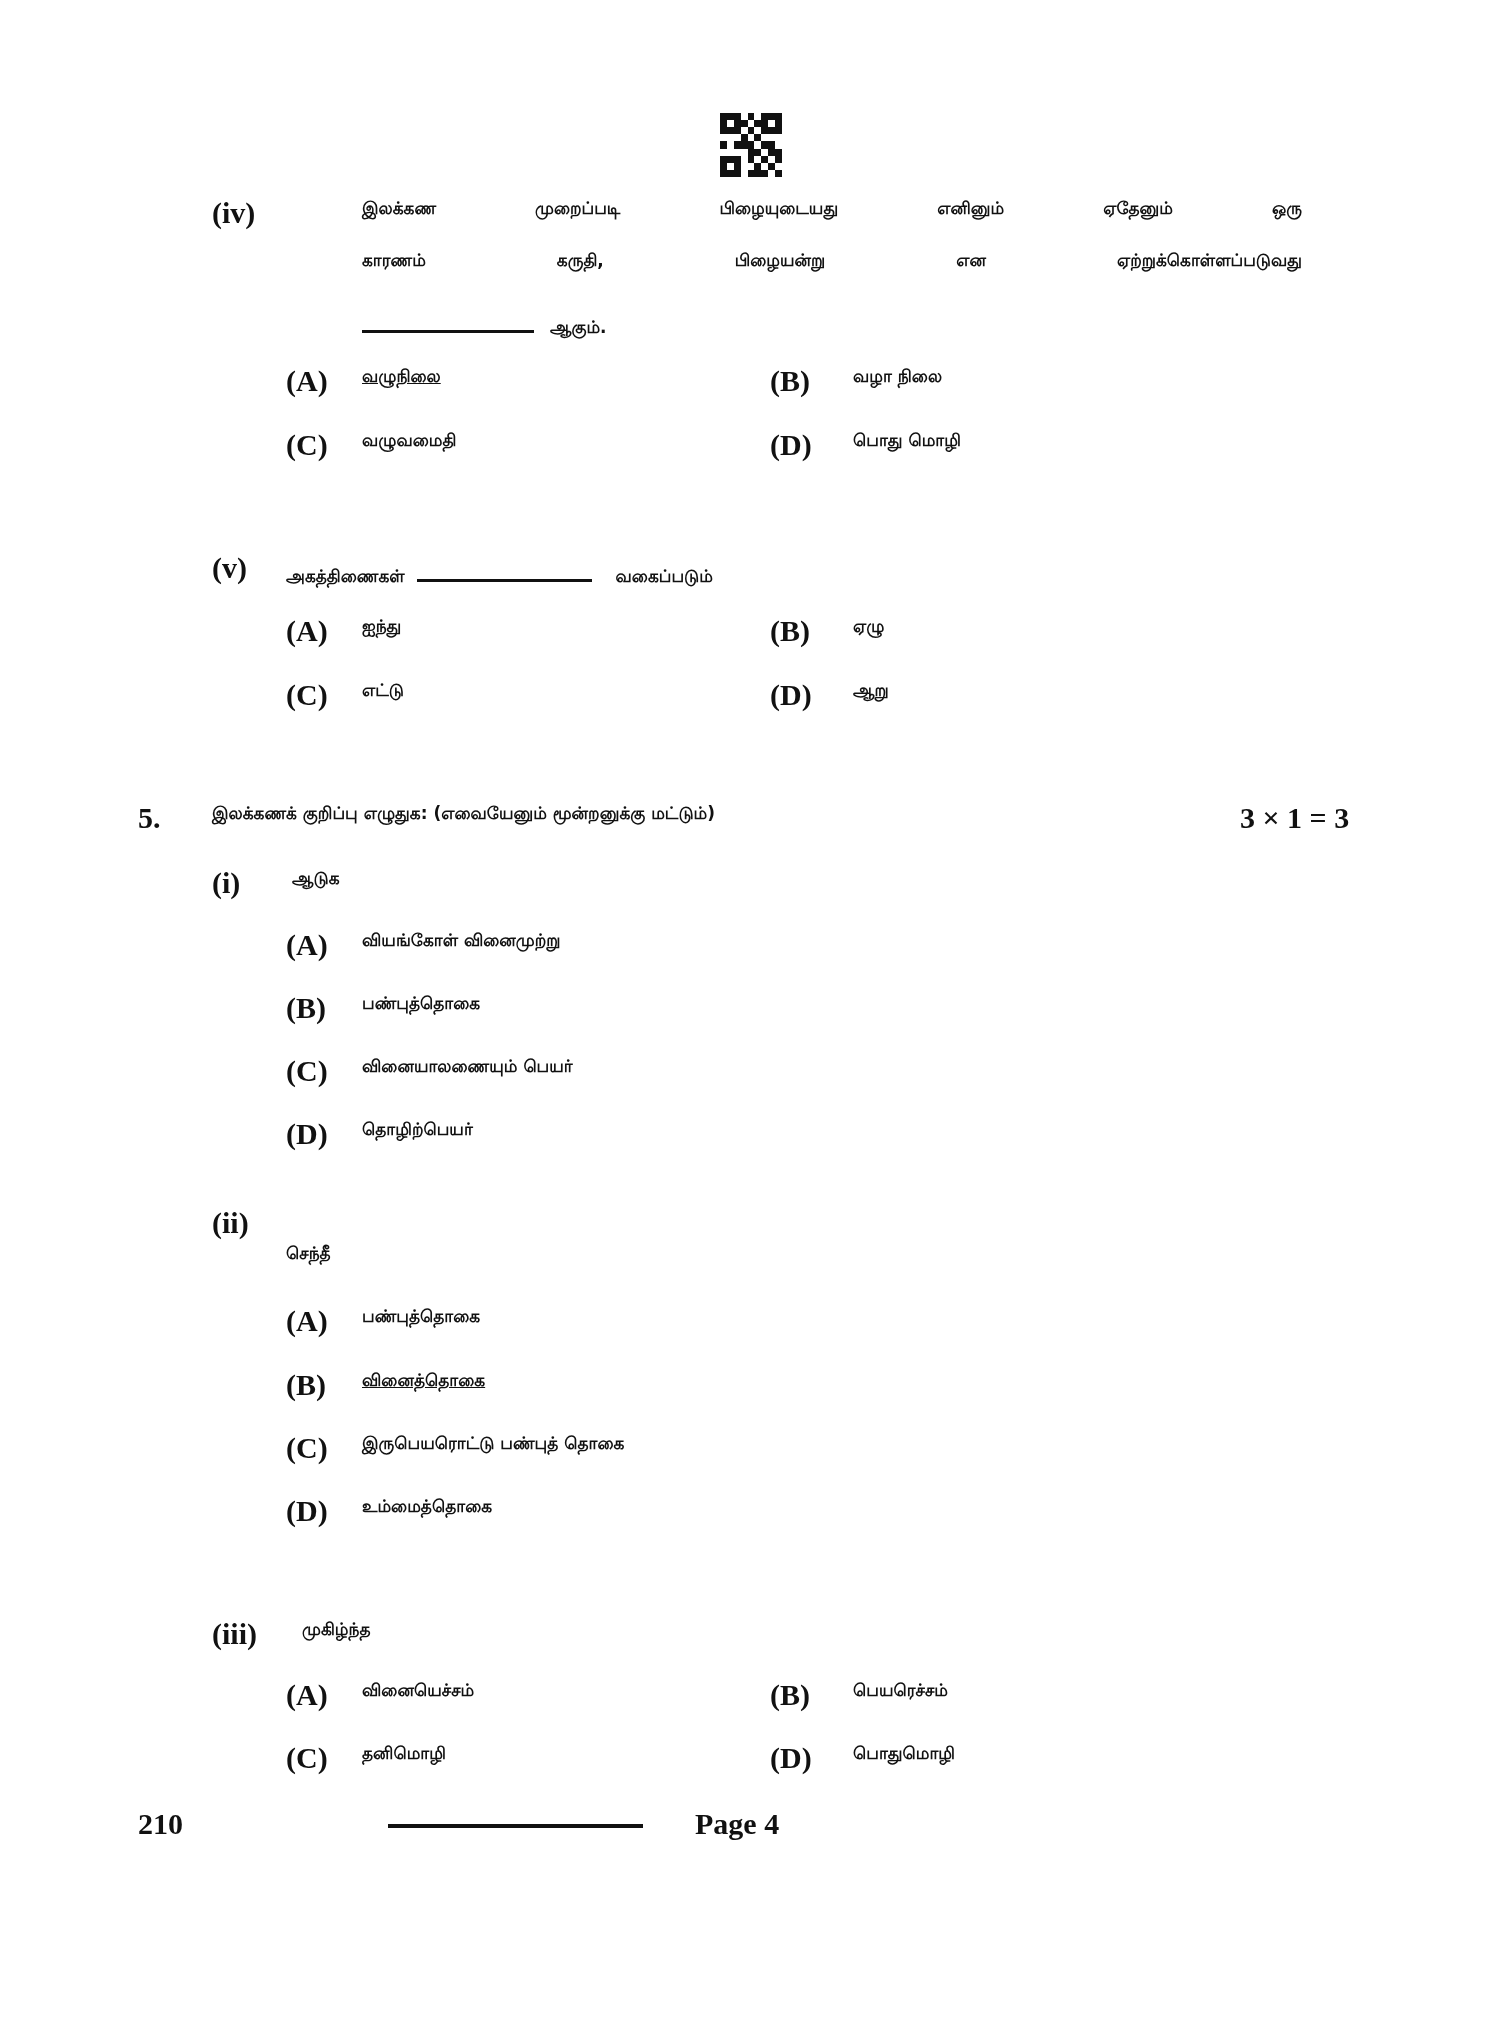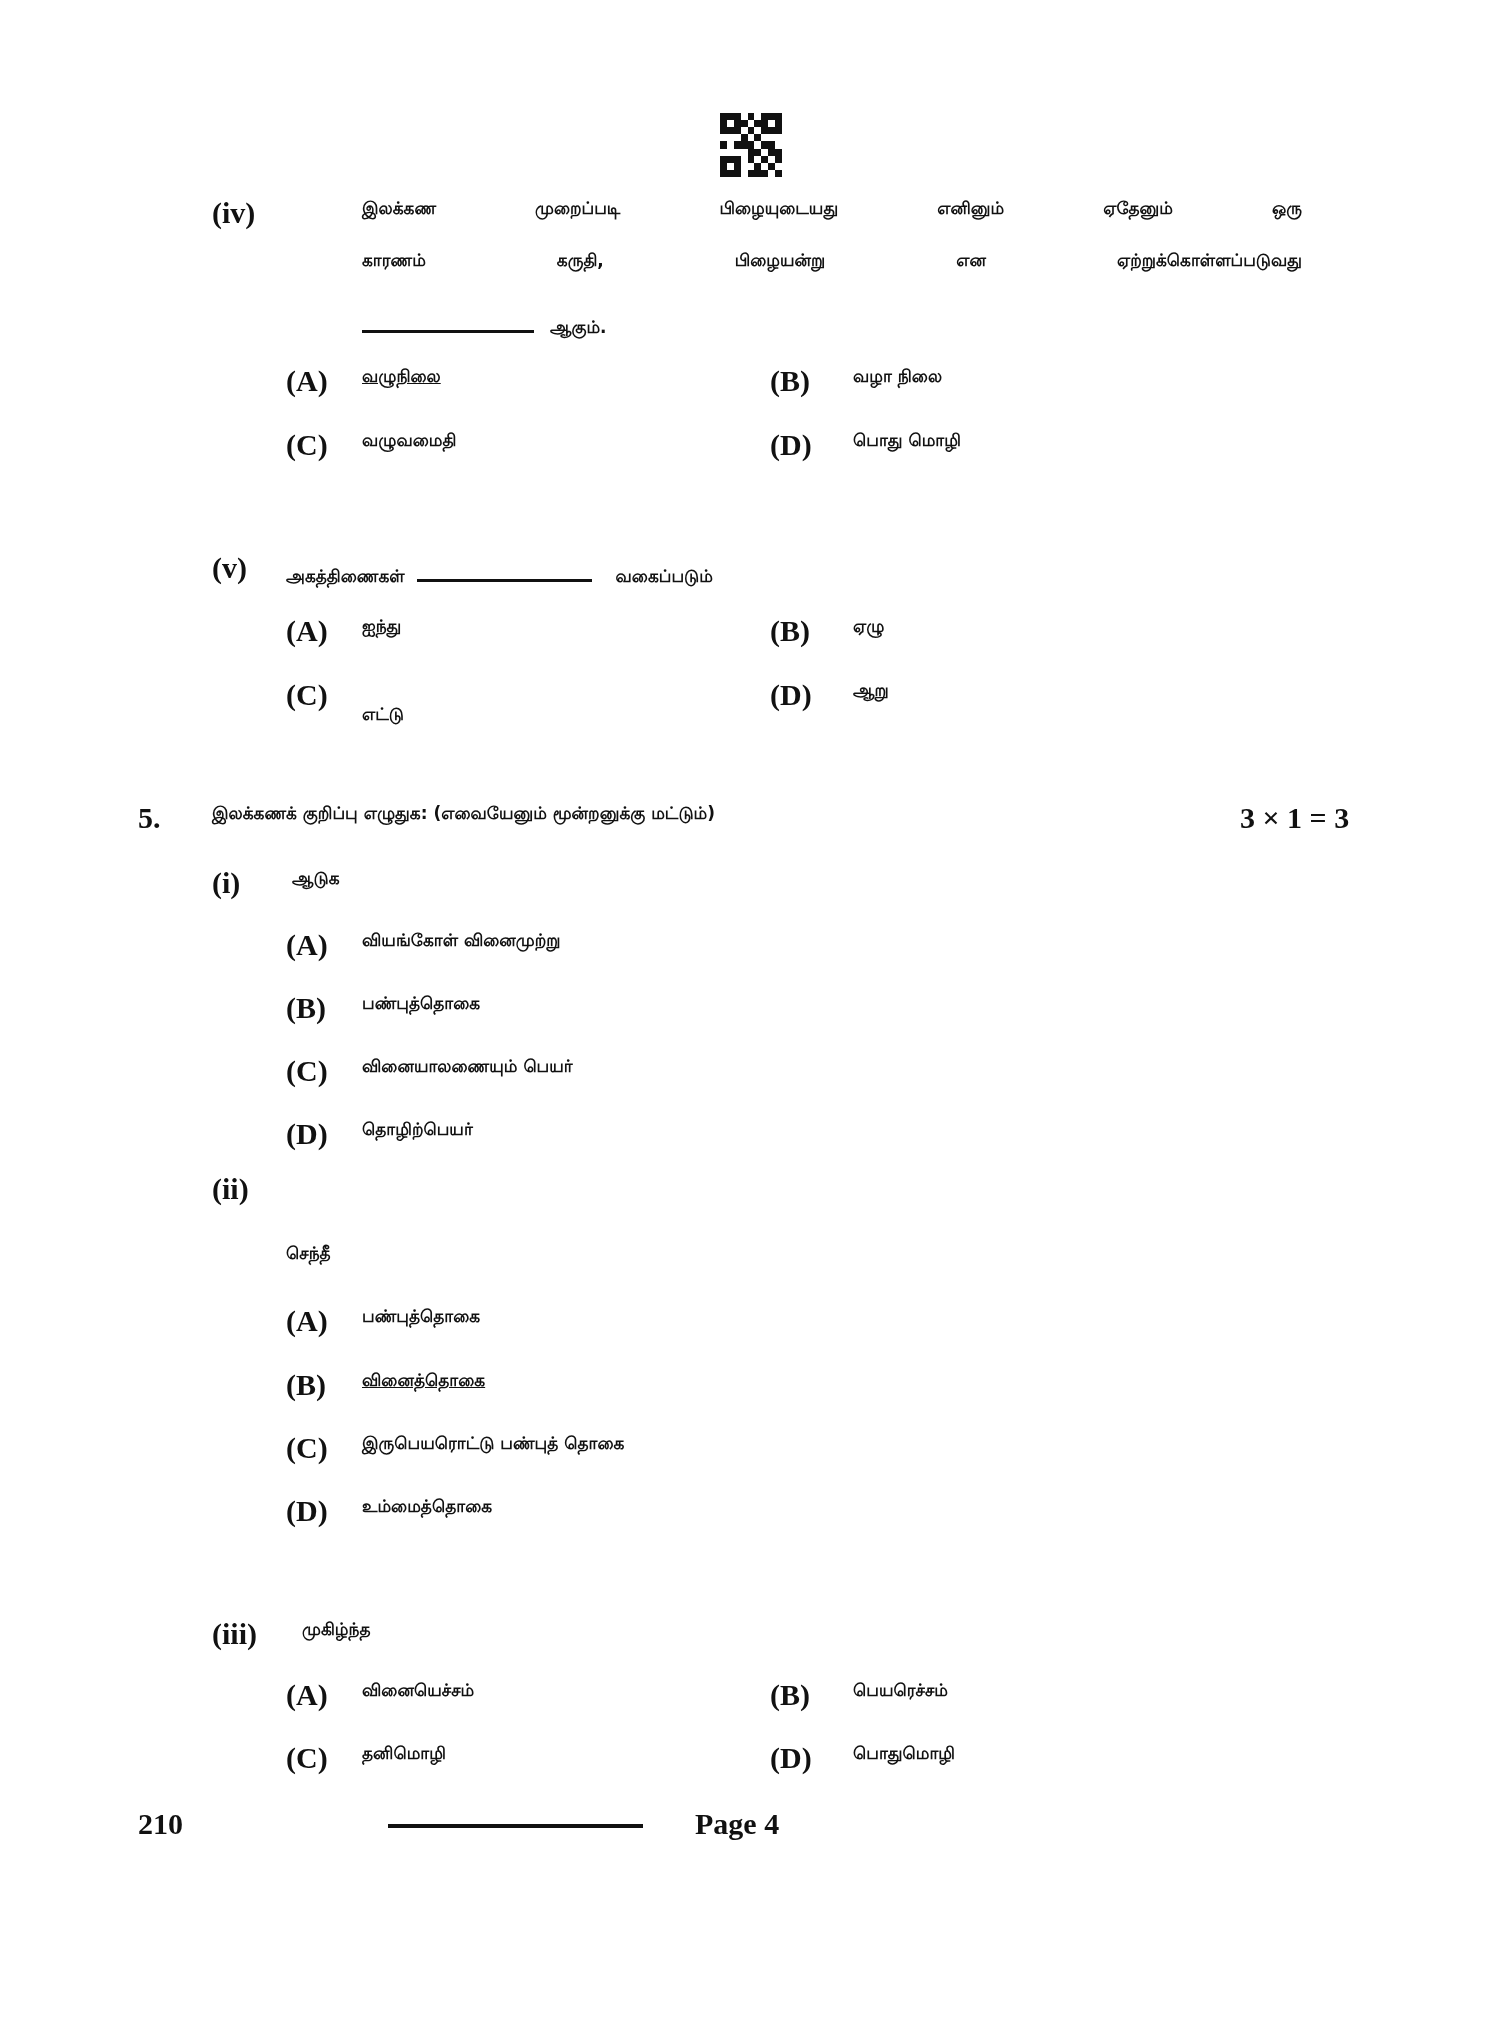--- a/index.html
+++ b/index.html
@@ -146,21 +146,21 @@
   <div class="abs tam" style="left:286px; top:553px;">
     <span>அகத்திணைகள்</span>
     <span class="blank" style="width:175px; height:26px; margin-left:6px;"></span>
     <span style="margin-left:18px;">வகைப்படும்</span>
   </div>
   <div class="abs lbl" style="left:286px; top:614px;">(A)</div>
   <div class="abs tam" style="left:362px; top:616px;">ஐந்து</div>
   <div class="abs lbl" style="left:770px; top:614px;">(B)</div>
   <div class="abs tam" style="left:853px; top:616px;text-align:center;">ஏழு</div>
   <div class="abs lbl" style="left:286px; top:678px;">(C)</div>
-  <div class="abs tam" style="left:362px; top:704px;">எட்டு</div>
+  <div class="abs tam" style="left:362px; top:680px;">எட்டு</div>
   <div class="abs lbl" style="left:770px; top:678px;">(D)</div>
   <div class="abs tam" style="left:853px; top:680px;">ஆறு</div>
 </div>
 
 <div>
   <div class="abs qnum" style="left:138px; top:801px;">5.</div>
   <div class="abs tam" style="left:212px; top:803px;">இலக்கணக் குறிப்பு எழுதுக: (எவையேனும் மூன்றனுக்கு மட்டும்)</div>
   <div class="abs qnum" style="left:1240px; top:801px;">3 × 1 = 3</div>
 </div>
 
@@ -171,21 +171,21 @@
   <div class="abs tam" style="left:362px; top:930px;">வியங்கோள் வினைமுற்று</div>
   <div class="abs lbl" style="left:286px; top:991px;">(B)</div>
   <div class="abs tam" style="left:362px; top:993px;">பண்புத்தொகை</div>
   <div class="abs lbl" style="left:286px; top:1054px;">(C)</div>
   <div class="abs tam" style="left:362px; top:1056px;">வினையாலணையும் பெயர்</div>
   <div class="abs lbl" style="left:286px; top:1117px;">(D)</div>
   <div class="abs tam" style="left:362px; top:1119px;">தொழிற்பெயர்</div>
 </div>
 
 <div>
-  <div class="abs lbl" style="left:212px; top:1172px;text-align:center;">(ii)</div>
+  <div class="abs lbl" style="left:212px; top:1206px;text-align:center;">(ii)</div>
   <div class="abs tam" style="left:286px; top:1243px;">செந்தீ</div>
   <div class="abs lbl" style="left:286px; top:1304px;">(A)</div>
   <div class="abs tam" style="left:362px; top:1306px;">பண்புத்தொகை</div>
   <div class="abs lbl" style="left:286px; top:1368px;">(B)</div>
   <div class="abs tam" style="left:362px; top:1370px;text-decoration:underline;">வினைத்தொகை</div>
   <div class="abs lbl" style="left:286px; top:1431px;">(C)</div>
   <div class="abs tam" style="left:362px; top:1433px;">இருபெயரொட்டு பண்புத் தொகை</div>
   <div class="abs lbl" style="left:286px; top:1494px;">(D)</div>
   <div class="abs tam" style="left:362px; top:1496px;">உம்மைத்தொகை</div>
 </div>

